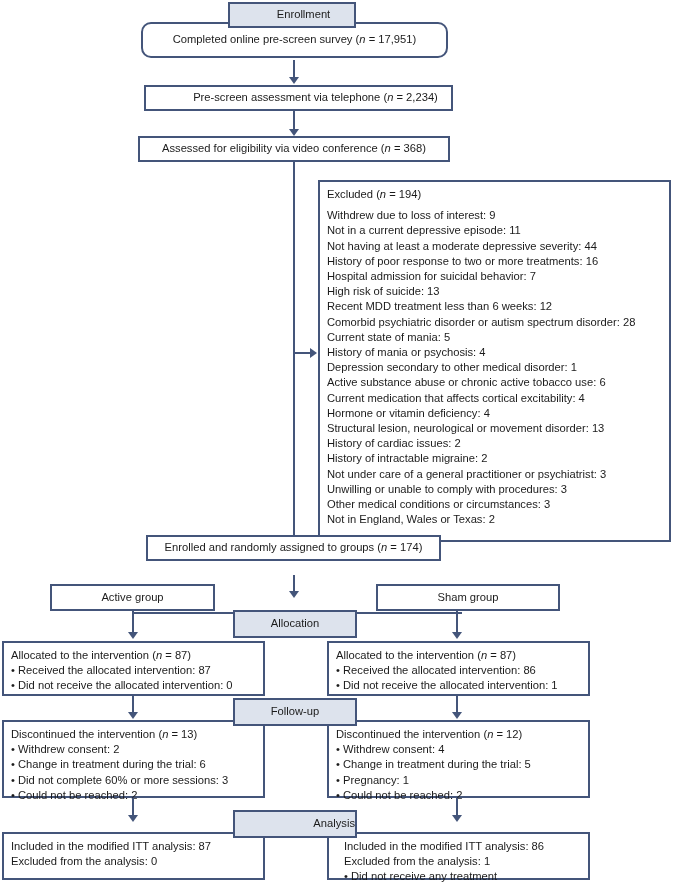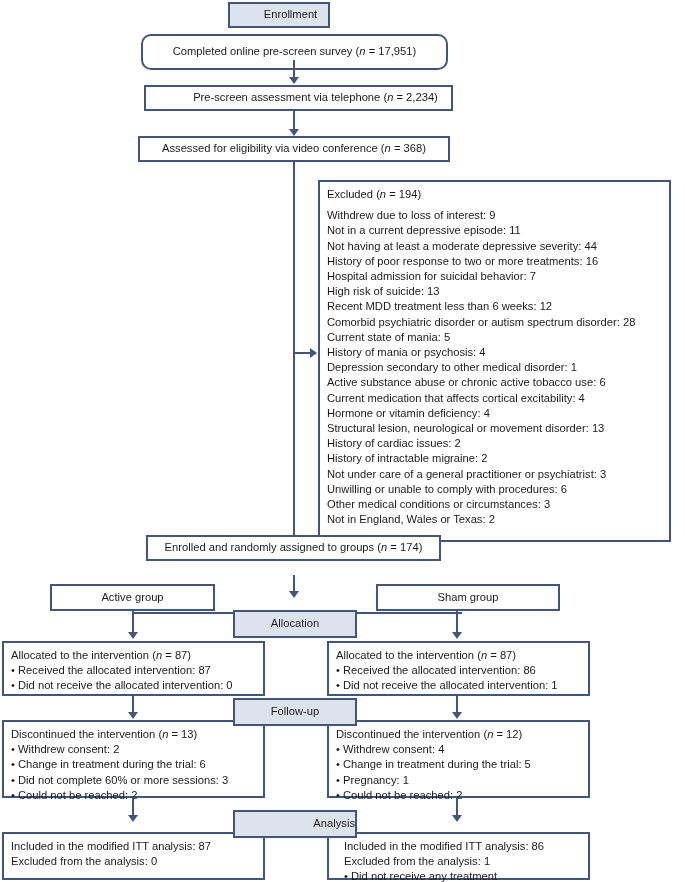--- a/index.html
+++ b/index.html
@@ -75,25 +75,25 @@
   }
   .stage {
     z-index: 5;
   }
 </style>
 </head>
 <body>
 
 <div id="canvas">
 
-  <div class="box center shaded stage" style="left:228px; top:2px; width:102px; height:26px;padding-left:23px;">
+  <div class="box center shaded stage" style="left:228px; top:2px; width:128px; height:26px;padding-left:23px;">
     <span>Enrollment</span>
   </div>
 
-  <div class="box center" style="left:141px; top:34px; width:307px; height:36px;border-radius:10px;">
+  <div class="box center" style="left:141px; top:22px; width:307px; height:36px;border-radius:10px;">
     <span>Completed online pre-screen survey (<span class="ital">n</span> = 17,951)</span>
   </div>
   <div class="vline" style="left:293px; top:60px; height:19px;"></div>
   <div class="arrowdown" style="left:289px; top:77px;"></div>
 
   <div class="box center" style="left:144px; top:85px; width:309px; height:26px;padding-left:34px;">
     <span>Pre-screen assessment via telephone (<span class="ital">n</span> = 2,234)</span>
   </div>
   <div class="vline" style="left:293px; top:111px; height:19px;"></div>
   <div class="arrowdown" style="left:289px; top:129px;"></div>
@@ -123,21 +123,21 @@
       <div class="ln">Current state of mania: 5</div>
       <div class="ln">History of mania or psychosis: 4</div>
       <div class="ln">Depression secondary to other medical disorder: 1</div>
       <div class="ln">Active substance abuse or chronic active tobacco use: 6</div>
       <div class="ln">Current medication that affects cortical excitability: 4</div>
       <div class="ln">Hormone or vitamin deficiency: 4</div>
       <div class="ln">Structural lesion, neurological or movement disorder: 13</div>
       <div class="ln">History of cardiac issues: 2</div>
       <div class="ln">History of intractable migraine: 2</div>
       <div class="ln">Not under care of a general practitioner or psychiatrist: 3</div>
-      <div class="ln">Unwilling or unable to comply with procedures: 6</div>
+      <div class="ln">Unwilling or unable to comply with procedures: 3</div>
       <div class="ln">Other medical conditions or circumstances: 3</div>
       <div class="ln">Not in England, Wales or Texas: 2</div>
     </div>
   </div>
 
   <div class="box center" style="left:146px; top:535px; width:295px; height:26px;">
     <span>Enrolled and randomly assigned to groups (<span class="ital">n</span> = 174)</span>
   </div>
 
   <div class="vline" style="left:293px; top:575px; height:17px;"></div>

